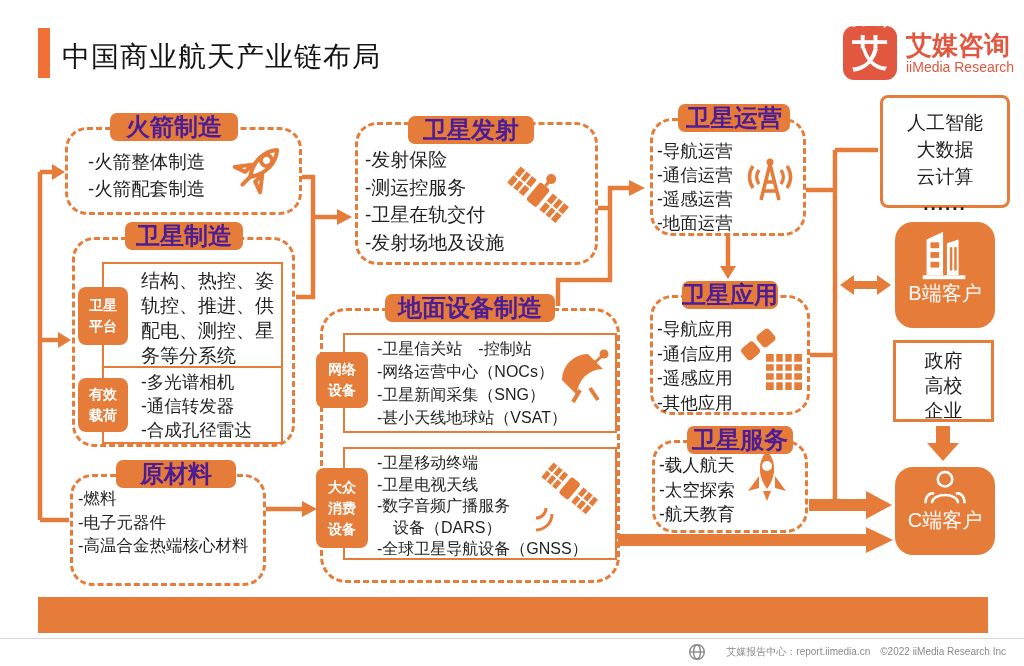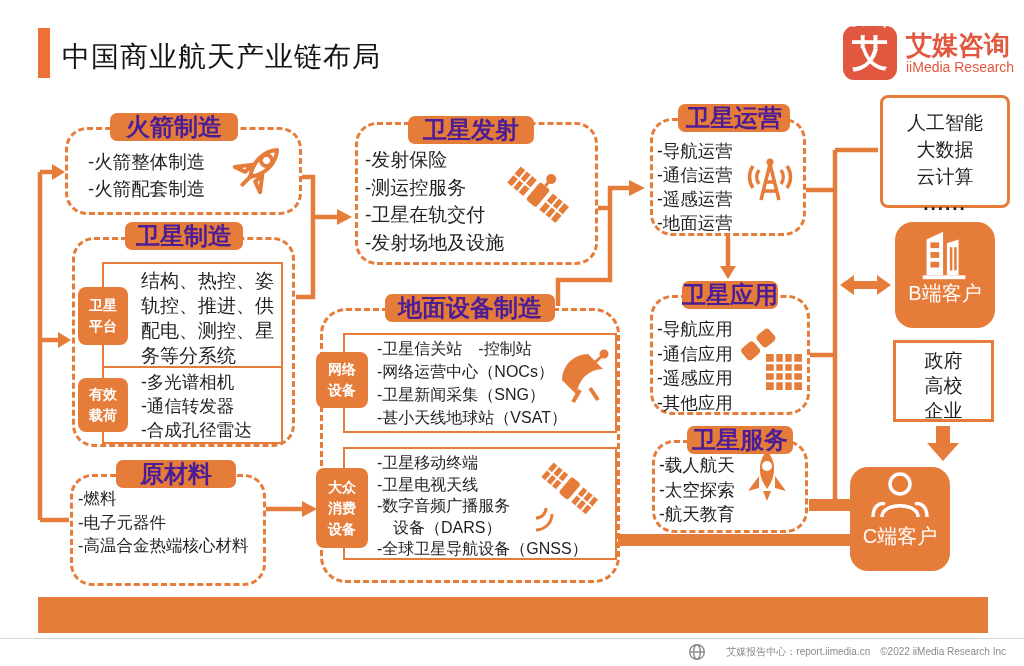--- a/index.html
+++ b/index.html
@@ -271,21 +271,21 @@
   </div>
 
   <div class="outline-box" style="left:893px;top:340px;width:101px;height:82px;">
     <div style="font-size:19px;line-height:25px;padding-top:5px;">
       <div>政府</div>
       <div>高校</div>
       <div>企业</div>
     </div>
   </div>
 
-  <div class="fill-box" style="left:850px;top:467px;width:100px;height:104px;">
+  <div class="fill-box" style="left:895px;top:467px;width:100px;height:88px;">
     <svg width="64" height="58" viewBox="0 0 64 58">
       <g stroke="#fff" stroke-width="3.5" fill="none">
         <circle cx="32" cy="17" r="10"></circle>
         <path d="M14,50 C14,35 50,35 50,50"></path>
         <path d="M5,50 C5,39 12,35 17,37"></path>
         <path d="M59,50 C59,39 52,35 47,37"></path>
       </g>
     </svg>
     <div class="lbl">C端客户</div>
   </div>

